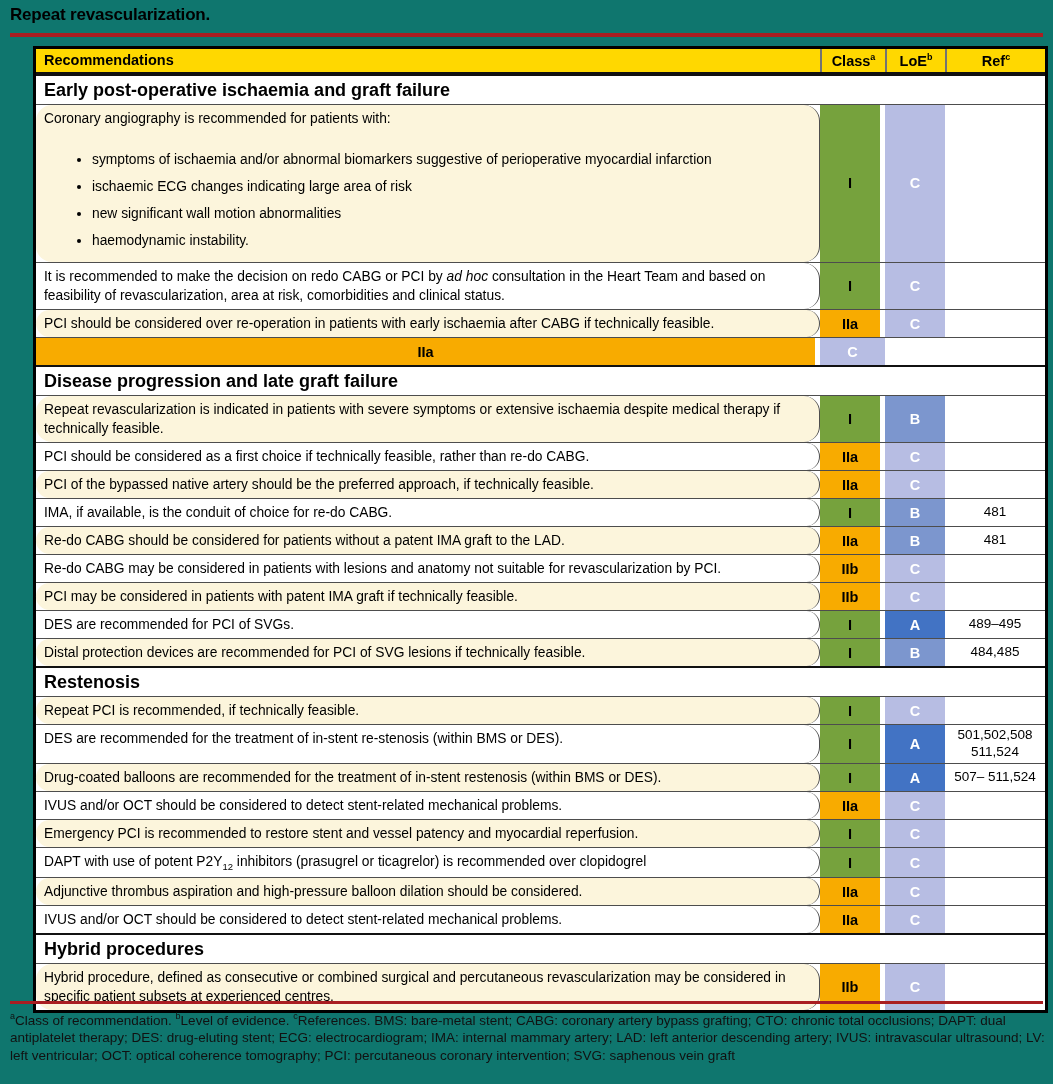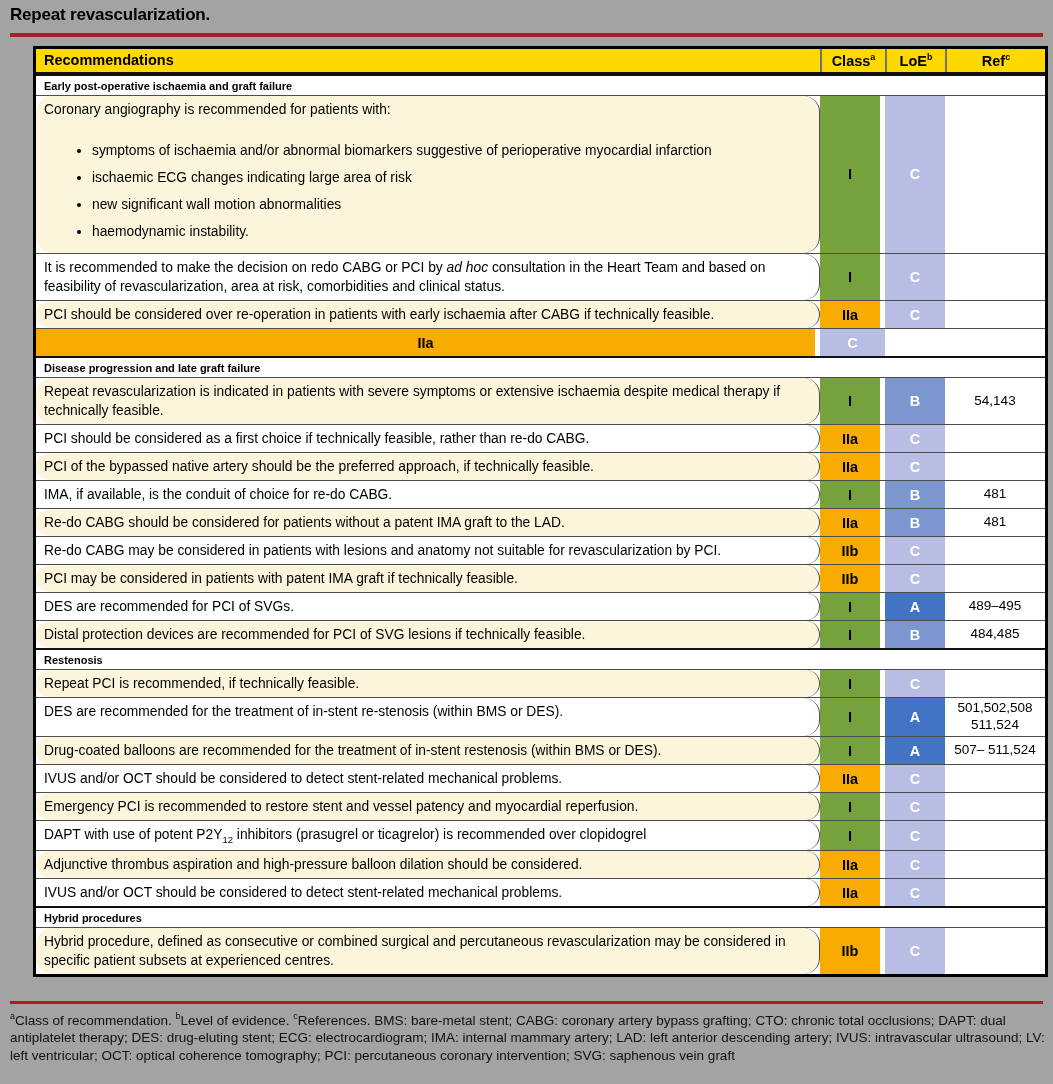--- a/index.html
+++ b/index.html
@@ -1,28 +1,28 @@
 <!DOCTYPE html>
 <html><head>
 <meta charset="utf-8">
 <style>
   html,body{margin:0;padding:0;background:#ffffff;}
-  .page{position:relative;width:1053px;height:1084px;background:#a3a3a3;
+  .page{position:relative;width:1053px;height:1084px;background:#0f766e;
         font-family:"Liberation Sans",sans-serif;color:#000;overflow:hidden;}
   .doc-title{position:absolute;left:10px;top:5px;font-size:17px;font-weight:bold;letter-spacing:-0.2px;}
   .rule{position:absolute;left:10px;width:1033px;}
   .rule-top{top:33px;height:4px;}
   .rule-bottom{top:1001px;height:3px;}
   .rec-table{position:absolute;left:33px;top:46px;width:1015px;border:3px solid #000;
              box-sizing:border-box;background:#fff;}
   .thead{display:grid;grid-template-columns:1fr 65px 60px 100px;border-bottom:2px solid #111;}
   .th{font-weight:bold;font-size:14.5px;padding:3px 8px;box-sizing:border-box;}
   .th-center{text-align:center;border-left:2px solid #737373;}
   .th sup,.footnote sup{font-size:9px;}
-  .section-row{font-weight:bold;font-size:11px;padding:4px 8px 3px 8px;border-top:2px solid #111;background:#fff;}
+  .section-row{font-weight:bold;font-size:18px;padding:4px 8px 3px 8px;border-top:2px solid #111;background:#fff;}
   .row{display:grid;grid-template-columns:1fr 65px 60px 100px;border-top:1px solid #4d4d4d;
        background:#fff;min-height:27px;}
   .cell-rec{padding:4px 8px;font-size:13.8px;line-height:1.38;border-right:1px solid #4d4d4d;box-sizing:border-box;border-radius:16px;}
   .cell-rec em{font-style:italic;}
   .cell-rec sub{font-size:9.5px;}
   .cell-class{padding:0 5px 0 0;box-sizing:border-box;}
   .badge{height:100%;display:flex;align-items:center;justify-content:center;
          font-weight:bold;font-size:14.5px;color:#000;}
   .cell-loe{display:flex;align-items:center;justify-content:center;
             font-weight:bold;font-size:14.5px;color:#fff;}
@@ -85,23 +85,20 @@
           <div class="cell-loe" style="background: rgb(183, 189, 227); color: rgb(255, 255, 255);">C</div>
           <div class="cell-ref"></div>
         </div>
         <div class="section-row">Disease progression and late graft failure</div>
         <div class="row">
           <div class="cell-rec" style="background: rgb(252, 245, 220);"><span>Repeat revascularization is indicated in patients with severe symptoms or extensive ischaemia despite medical therapy if technically feasible.</span></div>
           <div class="cell-class">
             <div class="badge" style="background: rgb(118, 162, 61);">I</div>
           </div>
           <div class="cell-loe" style="background: rgb(124, 150, 206); color: rgb(255, 255, 255);">B</div>
-          <div class="cell-ref">
-            <div>54,143</div>
-          </div>
         </div>
         <div class="row">
           <div class="cell-rec"><span>PCI should be considered as a first choice if technically feasible, rather than re-do CABG.</span></div>
           <div class="cell-class">
             <div class="badge" style="background: rgb(248, 171, 0);">IIa</div>
           </div>
           <div class="cell-loe" style="background: rgb(183, 189, 227); color: rgb(255, 255, 255);">C</div>
           <div class="cell-ref"></div>
         </div>
         <div class="row">

